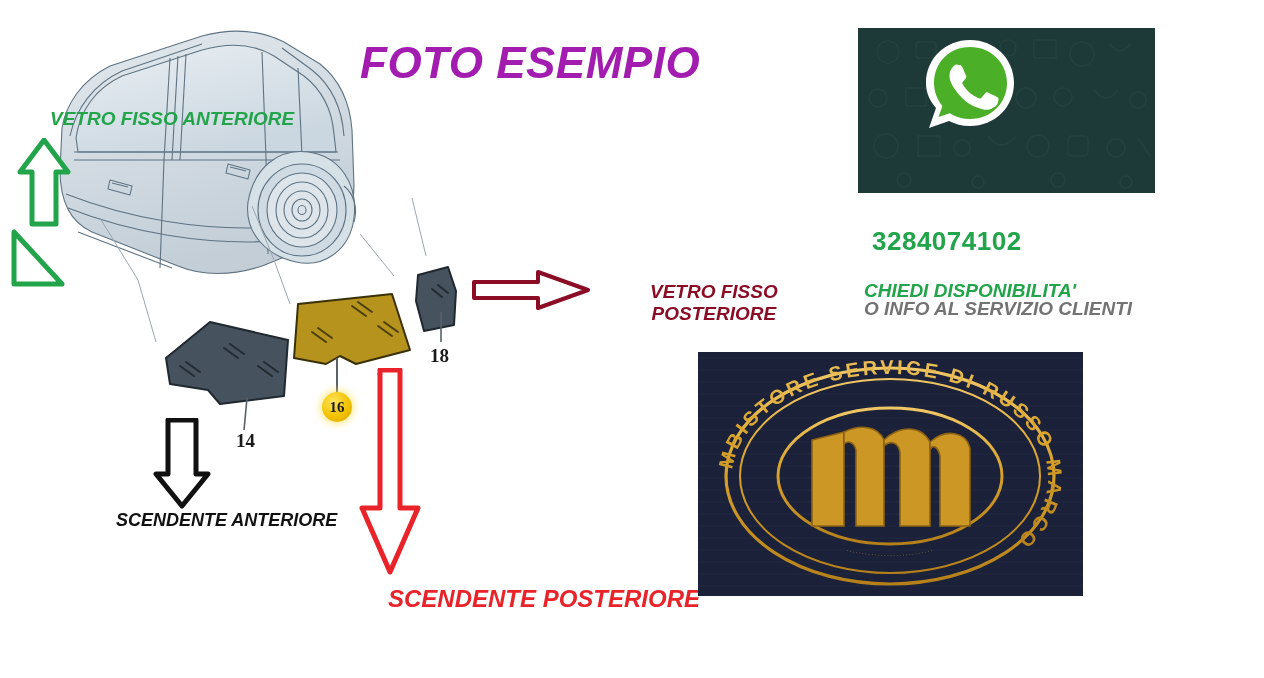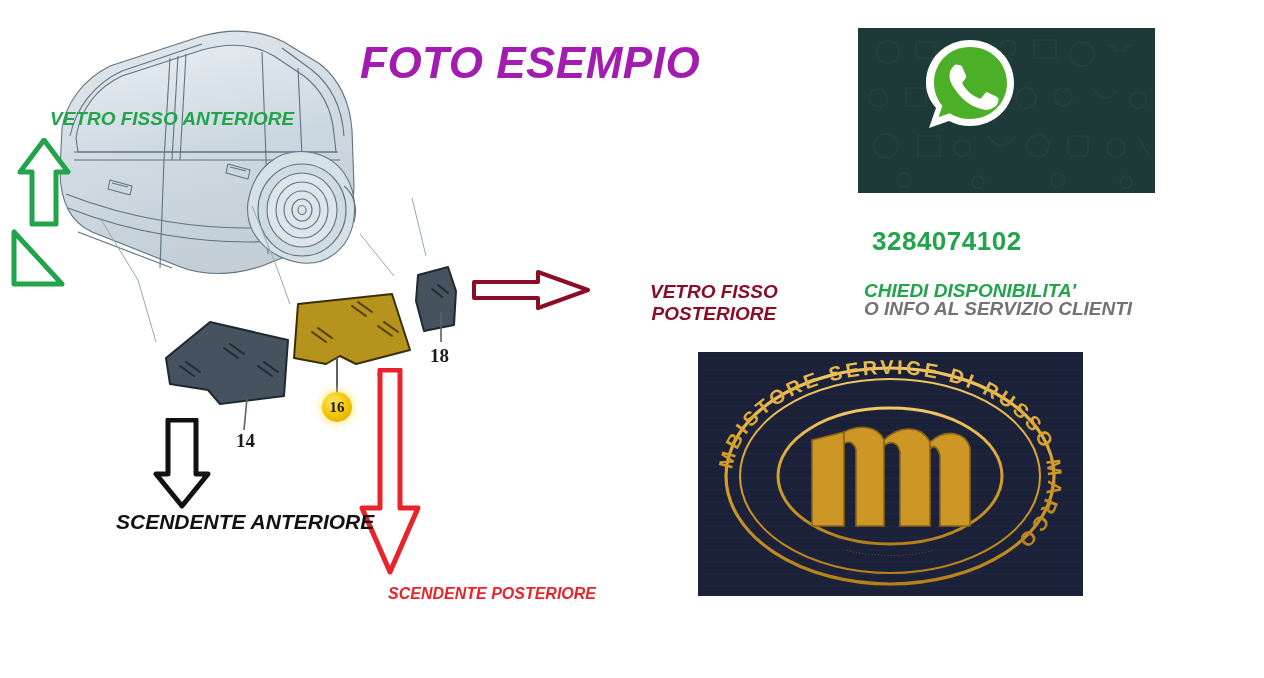--- a/index.html
+++ b/index.html
@@ -12,22 +12,22 @@
   #foto-esempio{
     left:360px; top:38px; width:420px;
     font-size:44px; font-weight:bold; font-style:italic;
     letter-spacing:.5px; color:#a21caf; white-space:nowrap;
   }
 
   
   .callout{font-weight:bold;font-style:italic;white-space:pre-line;line-height:1.18;margin-left:38px;}
   #lbl-vetro-fisso-anteriore{left:12px;top:108px;font-size:19px;color:#22a44a;white-space:nowrap;}
   #lbl-vetro-fisso-posteriore{left:612px;top:281px;font-size:19px;color:#8b0d25;text-align:center;}
-  #lbl-scendente-anteriore{left:78px;top:510px;font-size:21px;color:#111;white-space:nowrap;}
-  #lbl-scendente-posteriore{left:350px;top:585px;font-size:16px;color:#e8232a;white-space:nowrap;}
+  #lbl-scendente-anteriore{left:78px;top:510px;font-size:18px;color:#111;white-space:nowrap;}
+  #lbl-scendente-posteriore{left:350px;top:585px;font-size:24px;color:#e8232a;white-space:nowrap;}
 
   
   #wa-card{left:858px;top:28px;width:297px;height:165px;background:#1e3a38;overflow:hidden;}
   #wa-card .pattern{position:absolute;inset:0;opacity:.22;}
   #wa-phone{left:872px;top:226px;font-size:26px;font-weight:bold;color:#22a44a;white-space:nowrap;letter-spacing:.5px;}
   #wa-line1{left:864px;top:280px;font-size:19px;font-weight:bold;font-style:italic;color:#22a44a;white-space:nowrap;}
   #wa-line2{left:864px;top:298px;font-size:19px;font-weight:bold;font-style:italic;color:#737373;white-space:nowrap;}
 
   
   #brand-logo{left:698px;top:352px;width:385px;height:244px;background:#1b2138;overflow:hidden;}

